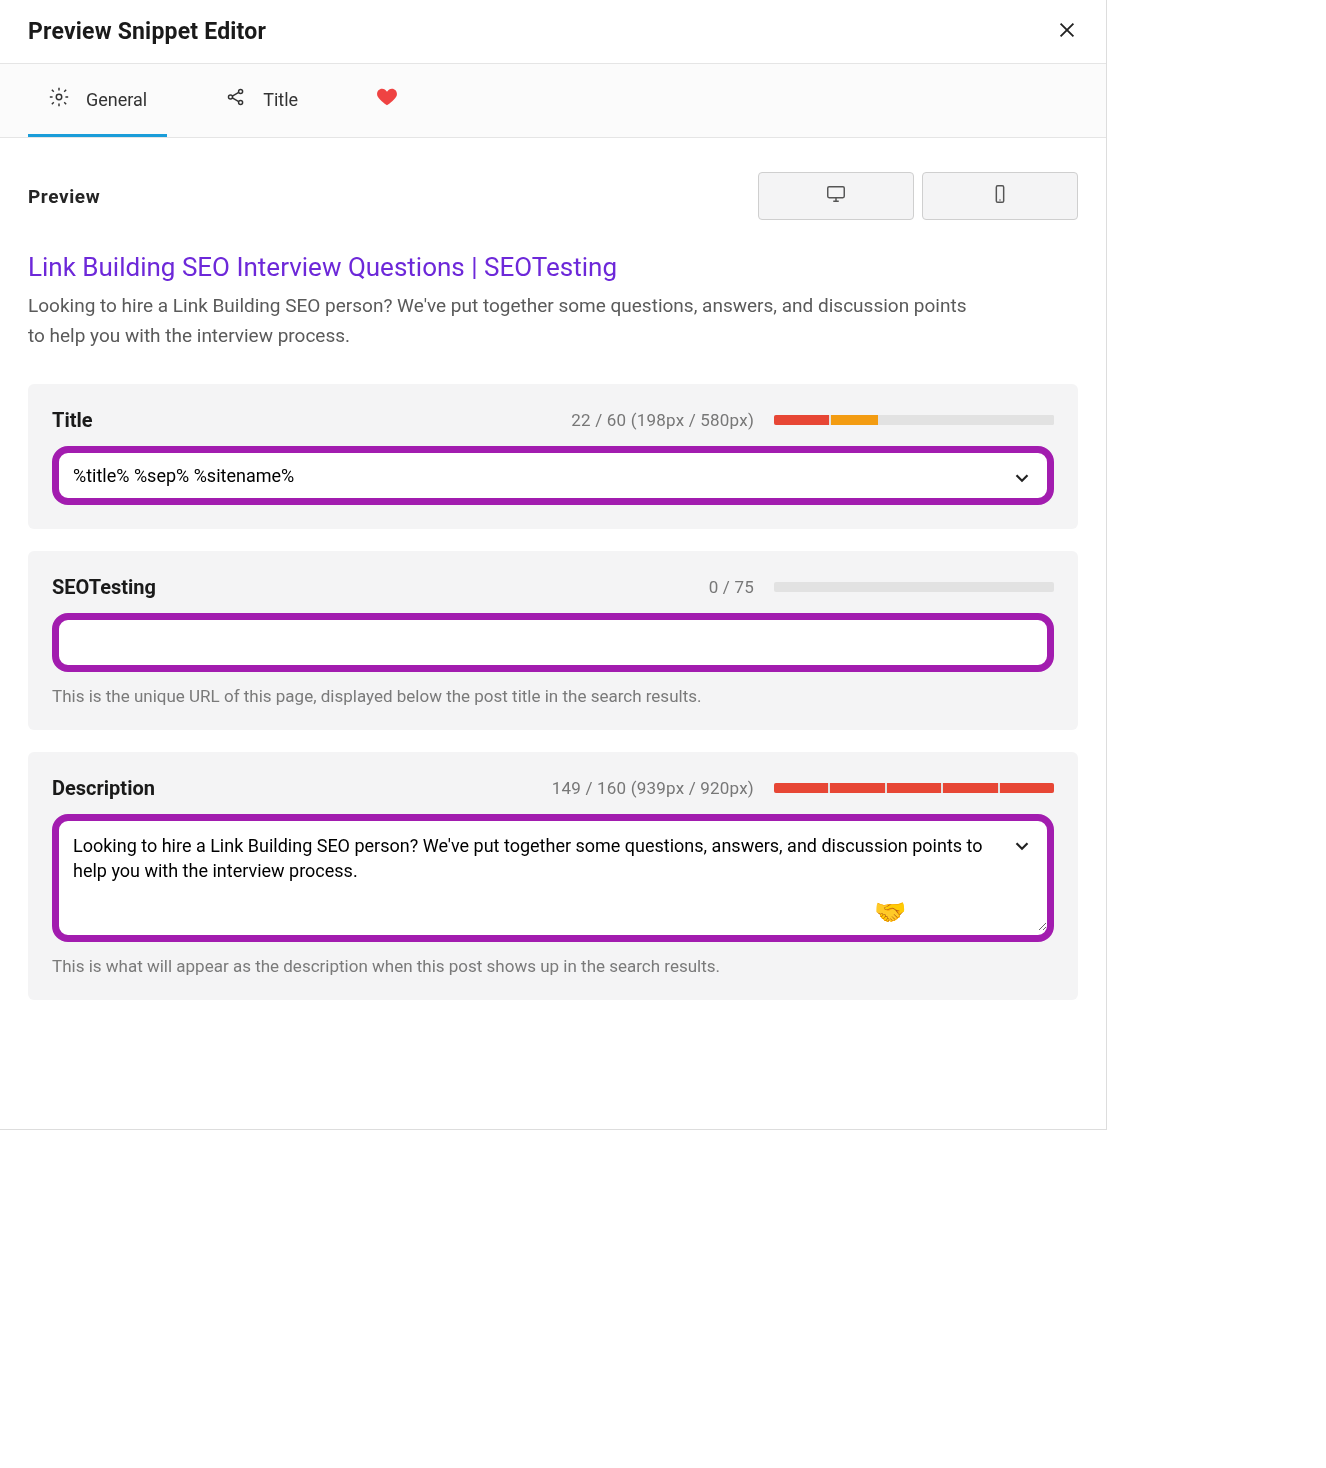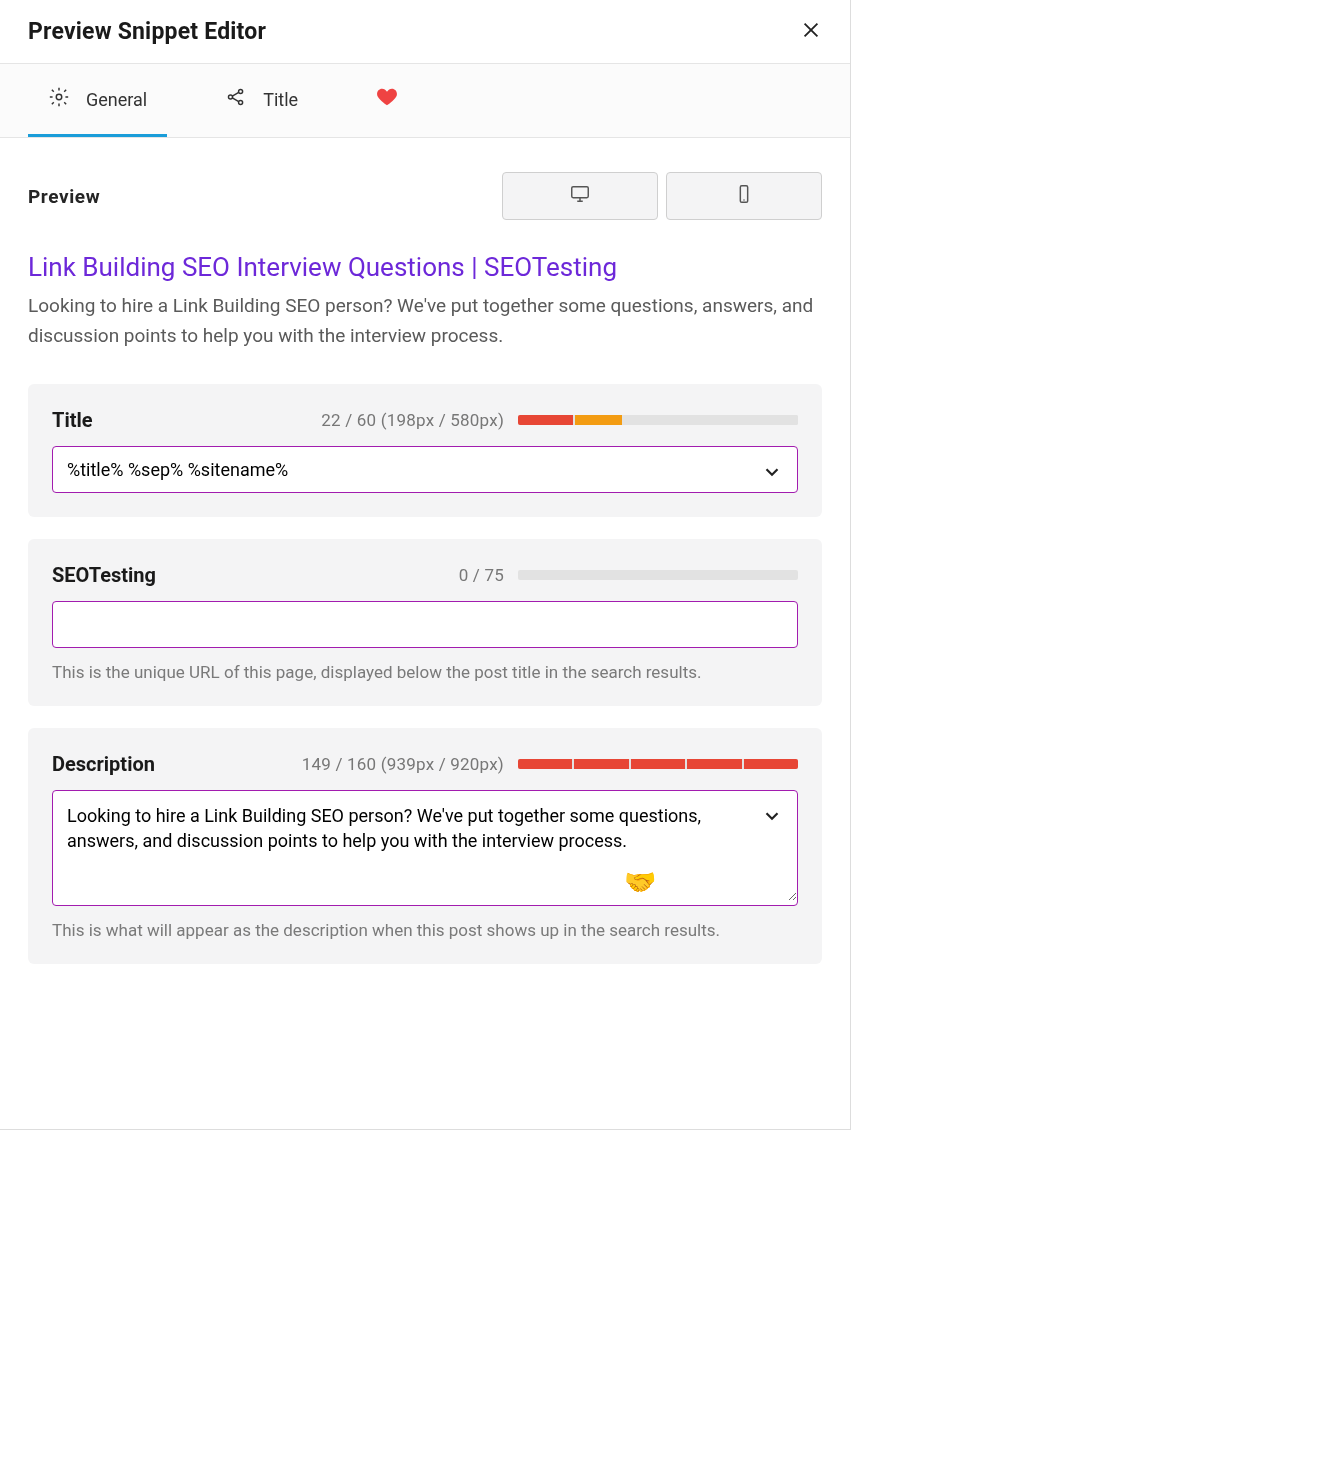--- a/index.html
+++ b/index.html
@@ -2,21 +2,21 @@
 <html><head>
 <meta charset="utf-8">
 <style>
   * { box-sizing: border-box; }
   body {
     margin: 0;
     font-family: -apple-system, BlinkMacSystemFont, "Segoe UI", Roboto, Helvetica, Arial, sans-serif;
     color: #1a1a1a;
     background: #fff;
   }
-  .frame { width: 851px; min-height: 1130px; border-right: 1px solid #ddd; border-bottom: 1px solid #ddd; }
+  .frame { width: 1107px; min-height: 1130px; border-right: 1px solid #ddd; border-bottom: 1px solid #ddd; }
 
   .header { display: flex; align-items: center; justify-content: space-between; padding: 18px 28px 18px 28px; }
   .header h1 { margin: 0; font-size: 23px; font-weight: 700; letter-spacing: 0.2px; }
   .close { font-size: 22px; line-height: 1; cursor: pointer; }
 
   .tabs { display: flex; gap: 38px; padding: 0 28px; border-top: 1px solid #e5e5e5; border-bottom: 1px solid #e5e5e5; background: #fbfbfb; }
   .tab { display: flex; align-items: center; gap: 16px; padding: 22px 20px; font-size: 18px; color: #333; cursor: pointer; border-bottom: 3px solid transparent; }
   .tab.active { border-bottom-color: #1a9dd9; }
   .tab svg { width: 22px; height: 22px; stroke: #333; fill: none; stroke-width: 1.6; }
   .heart { width: 22px; height: 22px; }
@@ -28,29 +28,29 @@
   .device-toggles { display: flex; gap: 8px; }
   .device-btn { width: 156px; height: 48px; border: 1px solid #cfcfcf; border-radius: 4px; background: #f4f4f5; display: flex; align-items: center; justify-content: center; cursor: pointer; }
   .device-btn svg { width: 22px; height: 22px; stroke: #555; fill: none; stroke-width: 1.6; }
 
   .preview-title { font-size: 26px; color: #6d28d9; margin: 30px 0 6px 0; line-height: 1.35; }
   .preview-desc { font-size: 19px; color: #5a5a5a; line-height: 1.6; margin: 0 0 32px 0; max-width: 960px; }
 
   .panel { background: #f4f4f5; border-radius: 6px; padding: 24px; margin-bottom: 22px; }
   .panel-head { display: flex; align-items: center; justify-content: space-between; margin-bottom: 14px; }
   .panel-title { font-size: 20px; font-weight: 700; }
-  .panel-meta { display: flex; align-items: center; gap: 14px; }
+  .panel-meta { display: flex; align-items: center; gap: 20px; }
   .counter { color: #777; font-size: 17px; letter-spacing: 0.2px; }
   .bar { width: 280px; height: 10px; background: #e2e2e2; border-radius: 2px; display: flex; gap: 2px; overflow: hidden; }
   .seg { height: 100%; }
   .seg.red { background: #e74635; }
   .seg.orange { background: #f39c12; }
   .seg.gray { background: #e2e2e2; }
 
-  .input-wrap { position: relative; background: #fff; border: 1px solid #a21caf; border-radius: 4px; }
+  .input-wrap { position: relative; background: #fff; border: 7px solid #a21caf; border-radius: 16px; }
   .text-input { width: 100%; padding: 12px 48px 12px 14px; border: none; outline: none; font-size: 18px; font-family: inherit; background: transparent; border-radius: 4px; }
   .textarea { width: 100%; padding: 12px 48px 12px 14px; border: none; outline: none; font-size: 18px; font-family: inherit; background: transparent; resize: vertical; min-height: 110px; line-height: 1.4; border-radius: 4px; }
   .chevron { position: absolute; right: 14px; top: 14px; width: 22px; height: 22px; cursor: pointer; }
   .help { color: #7a7a7a; font-size: 17px; margin-top: 14px; }
 
   .handshake { position: absolute; bottom: 8px; right: 140px; font-size: 26px; pointer-events: none; }
 </style>
 </head>
 <body>
 

